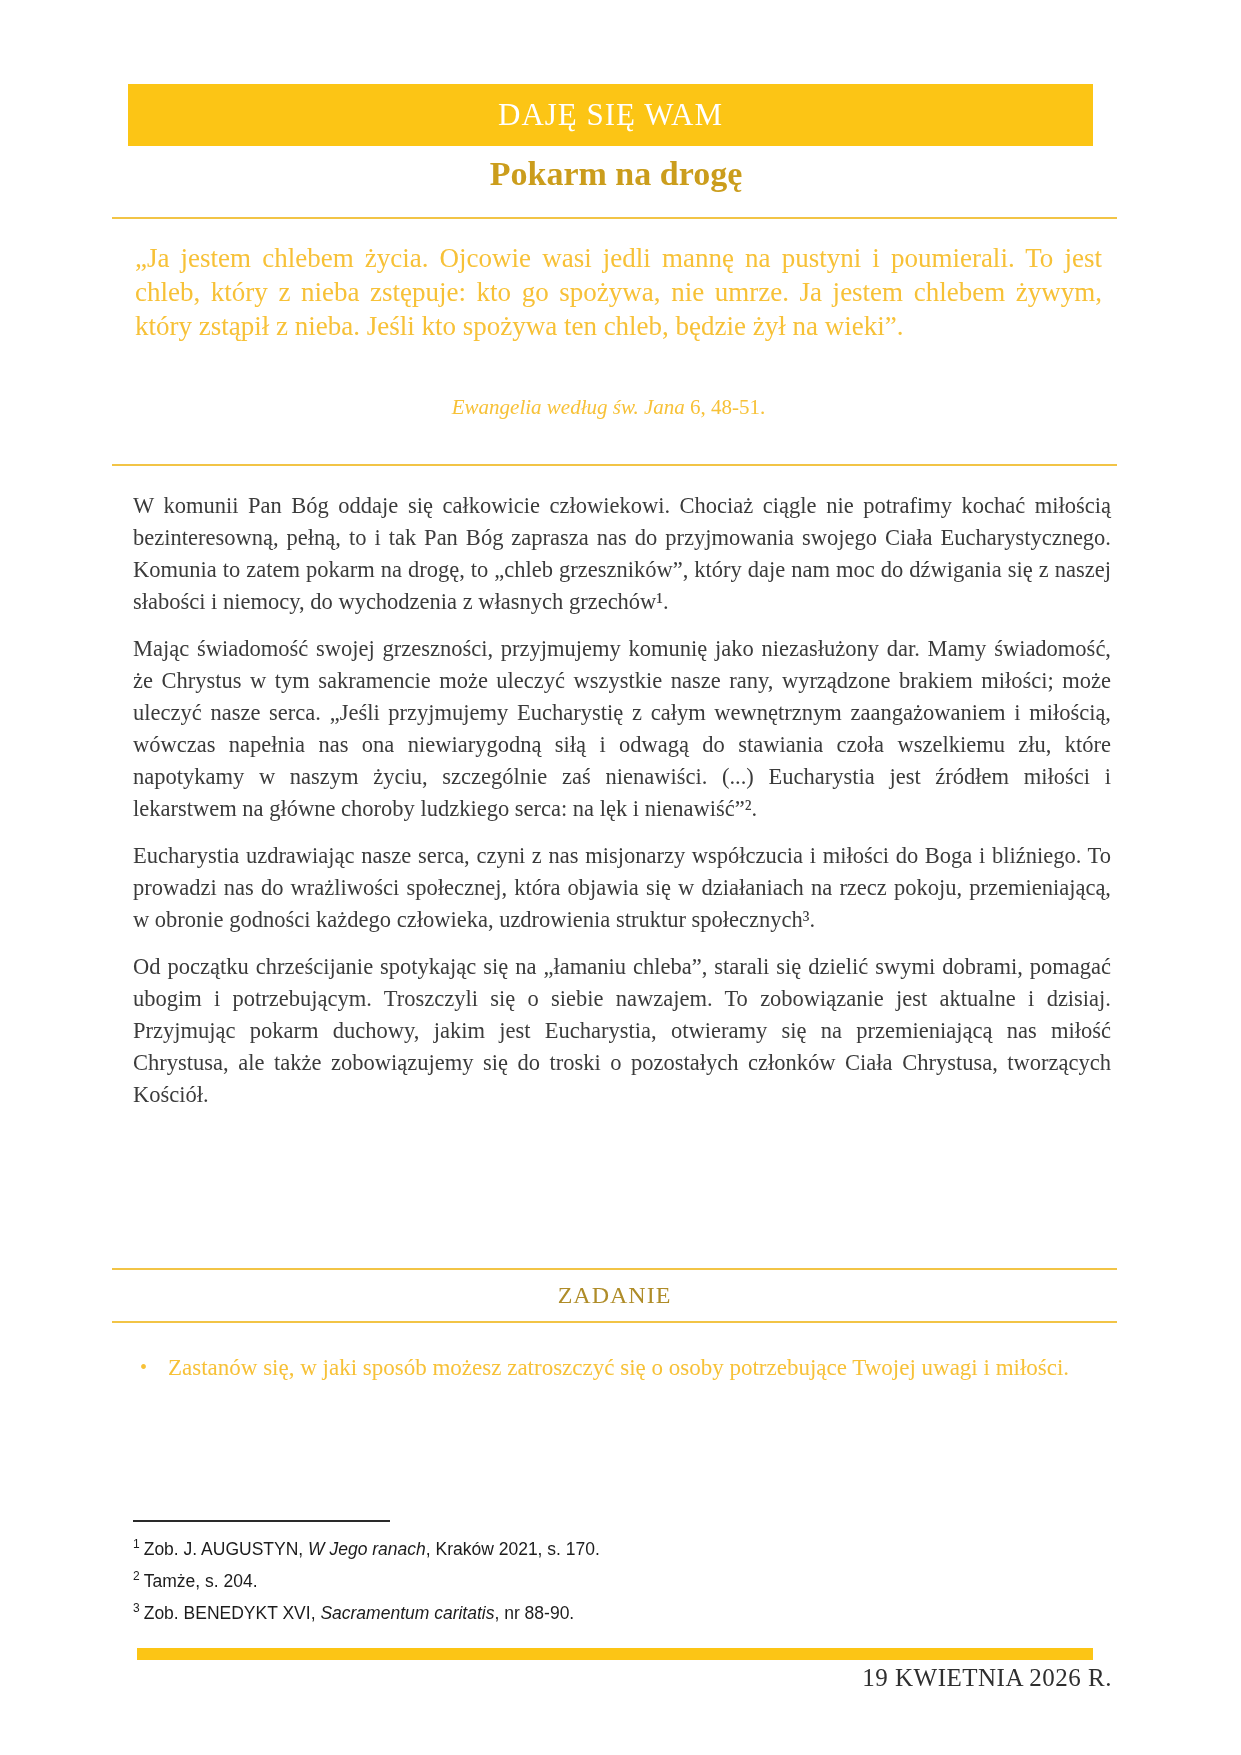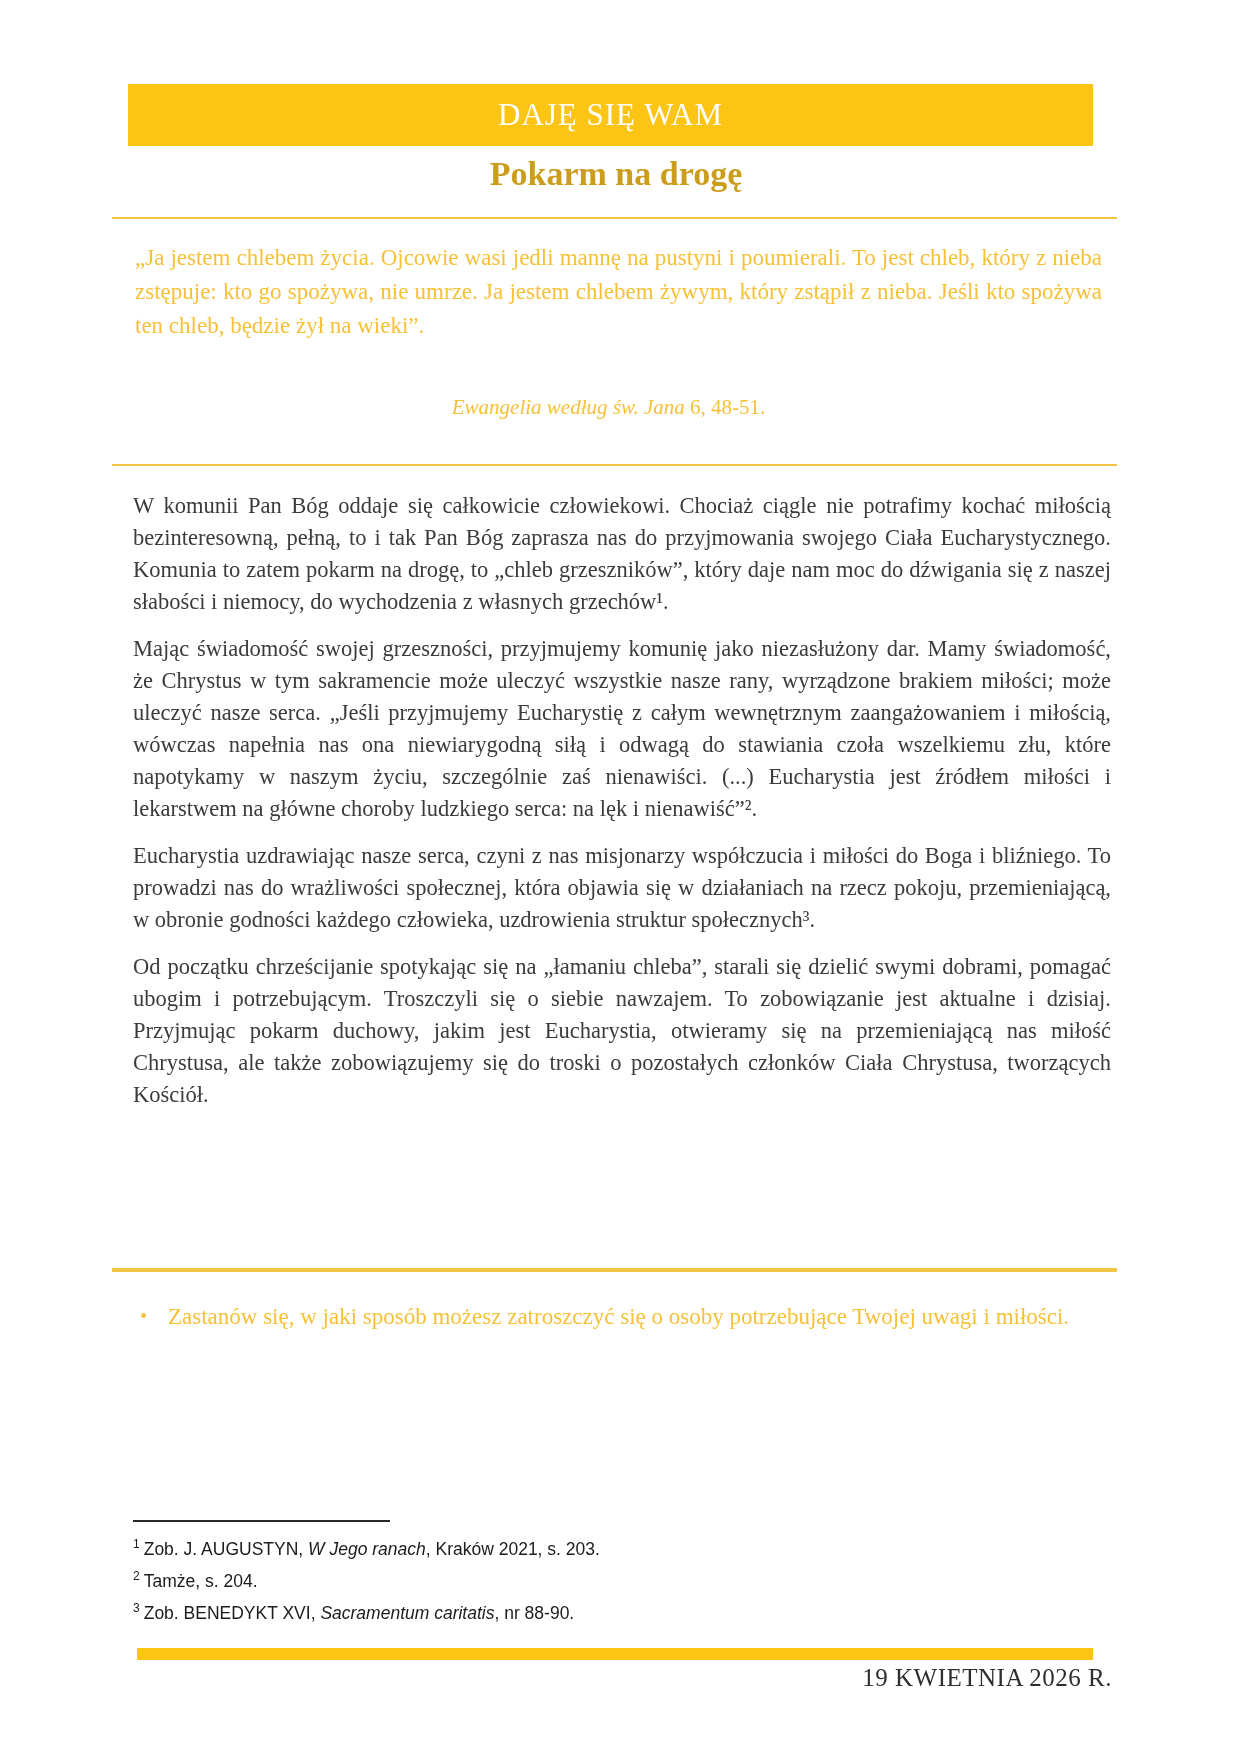--- a/index.html
+++ b/index.html
@@ -47,21 +47,21 @@
 
   hr.gold-rule {
     border: none;
     border-top: 2px solid var(--rule-color, #F2C446);
     margin: 0;
   }
 
   .quote {
     margin: 22px 15px 0 23px;
     min-height: 136px;
-    font-size: 23px;
+    font-size: 27px;
     line-height: 34px;
     text-align: justify;
     color: var(--quote-color, #F7C137);
   }
   .quote p { margin: 0; }
 
   .attribution {
     margin: 18px 12px 0 0;
     text-align: center;
     font-size: 21px;
@@ -168,35 +168,36 @@
 
     <div class="body-text">
       <p>W komunii Pan Bóg oddaje się całkowicie człowiekowi. Chociaż ciągle nie potrafimy kochać miłością bezinteresowną, pełną, to i tak Pan Bóg zaprasza nas do przyjmowania swojego Ciała Eucharystycznego. Komunia to zatem pokarm na drogę, to „chleb grzeszników”, który daje nam moc do dźwigania się z naszej słabości i niemocy, do wychodzenia z własnych grzechów¹.</p>
       <p>Mając świadomość swojej grzeszności, przyjmujemy komunię jako niezasłużony dar. Mamy świadomość, że Chrystus w tym sakramencie może uleczyć wszystkie nasze rany, wyrządzone brakiem miłości; może uleczyć nasze serca. „Jeśli przyjmujemy Eucharystię z całym wewnętrznym zaangażowaniem i miłością, wówczas napełnia nas ona niewiarygodną siłą i odwagą do stawiania czoła wszelkiemu złu, które napotykamy w naszym życiu, szczególnie zaś nienawiści. (...) Eucharystia jest źródłem miłości i lekarstwem na główne choroby ludzkiego serca: na lęk i nienawiść”².</p>
       <p>Eucharystia uzdrawiając nasze serca, czyni z nas misjonarzy współczucia i miłości do Boga i bliźniego. To prowadzi nas do wrażliwości społecznej, która objawia się w działaniach na rzecz pokoju, przemieniającą, w obronie godności każdego człowieka, uzdrowienia struktur społecznych³.</p>
       <p>Od początku chrześcijanie spotykając się na „łamaniu chleba”, starali się dzielić swymi dobrami, pomagać ubogim i potrzebującym. Troszczyli się o siebie nawzajem. To zobowiązanie jest aktualne i dzisiaj. Przyjmując pokarm duchowy, jakim jest Eucharystia, otwieramy się na przemieniającą nas miłość Chrystusa, ale także zobowiązujemy się do troski o pozostałych członków Ciała Chrystusa, tworzących Kościół.</p>
     </div>
 
     <hr class="gold-rule rule-task-top">
 
+    <h2 class="task-heading">ZADANIE</h2>
 
     <hr class="gold-rule">
 
     <ul class="task-list">
       <li>
         <span class="bullet">•</span>
         <span>Zastanów się, w jaki sposób możesz zatroszczyć się o  osoby potrzebujące Twojej uwagi i miłości.</span>
       </li>
     </ul>
 
   </div>
 
   <div class="footnotes">
     <div class="fn-sep"></div>
-    <div class="fn"><sup>1</sup><span>Zob. J. AUGUSTYN, </span><i>W Jego ranach</i><span>, Kraków 2021, s. 203.</span></div>
+    <div class="fn"><sup>1</sup><span>Zob. J. AUGUSTYN, </span><i>W Jego ranach</i><span>, Kraków 2021, s. 170.</span></div>
     <div class="fn"><sup>2</sup><span>Tamże, s. 204.</span><i></i><span></span></div>
     <div class="fn"><sup>3</sup><span>Zob. BENEDYKT XVI, </span><i>Sacramentum caritatis</i><span>, nr 88-90.</span></div>
   </div>
 
   <div class="footer-bar"></div>
   <div class="footer-date">19 KWIETNIA 2026 R.</div>
 
 </div>
 
 </body></html>

